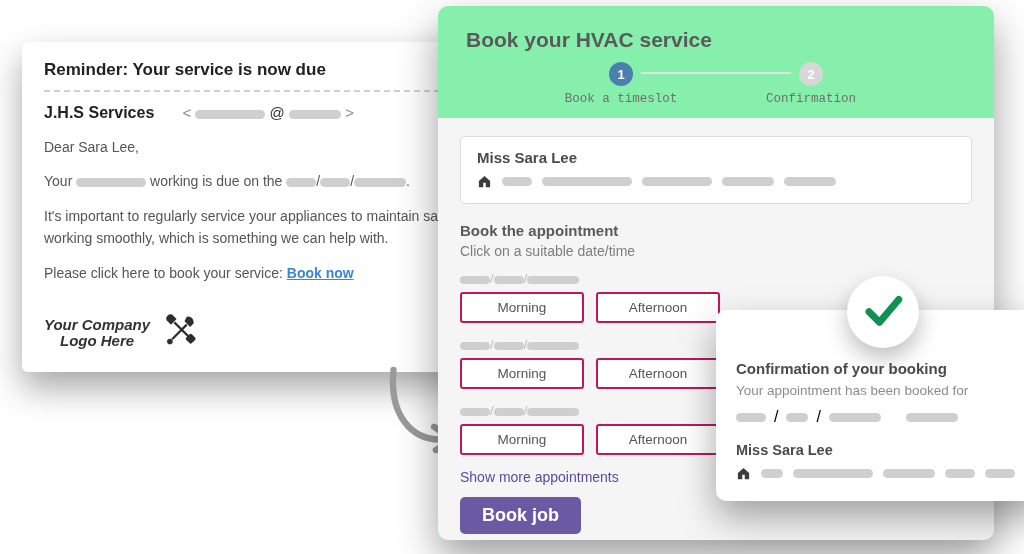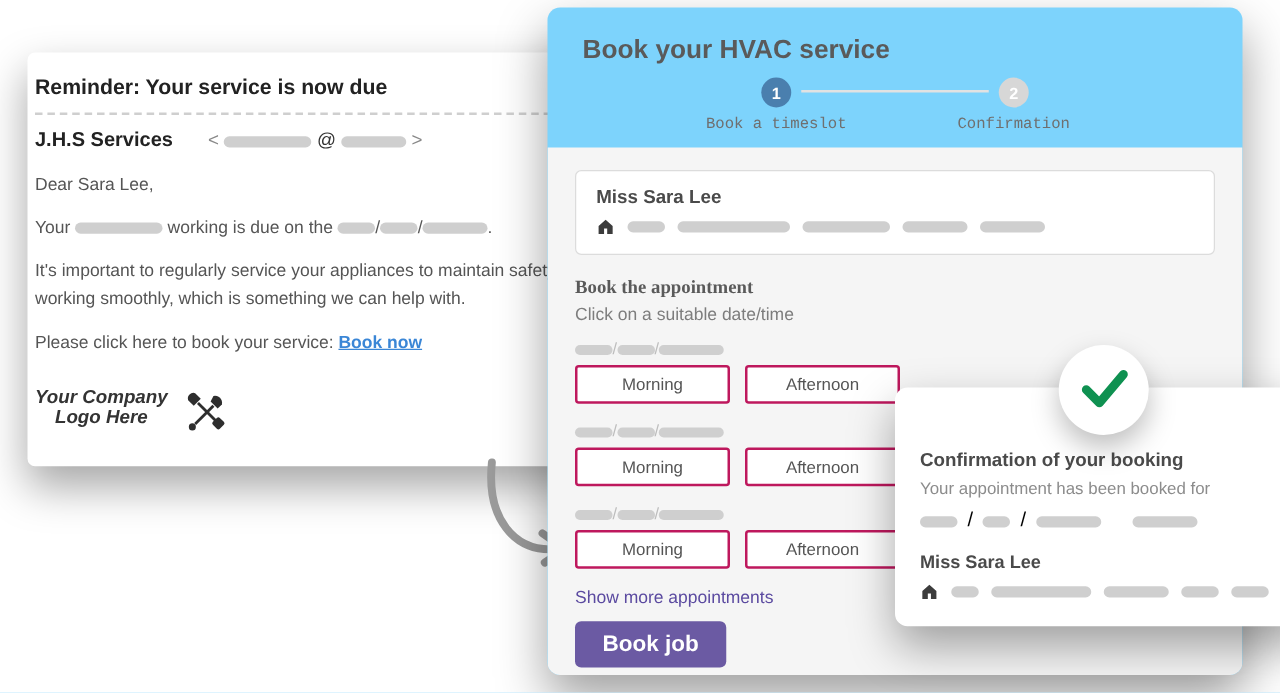--- a/index.html
+++ b/index.html
@@ -20,21 +20,21 @@
 
   
   .email-card {
     position: absolute;
     left: 22px;
     top: 42px;
     width: 560px;
     background: #ffffff;
     border-radius: 6px;
     box-shadow: 0 16px 34px rgba(0,0,0,0.35);
-    padding: 18px 22px 22px 6px;
+    padding: 18px 22px 22px 22px;
     box-sizing: border-box;
     color: #333;
     z-index: 1;
   }
   .email-subject {
     font-weight: bold;
     font-size: 17px;
     color: #222;
     margin-bottom: 10px;
   }
@@ -54,21 +54,21 @@
     background: #cfcfcf;
     border-radius: 5px;
     vertical-align: middle;
   }
   .redact.sm { width: 30px; }
   .redact.md { width: 52px; }
   .redact.lg { width: 70px; }
   .email-footer {
     margin-top: 26px;
     display: flex;
-    align-items: flex-start;
+    align-items: flex-end;
     gap: 12px;
   }
   .logo-placeholder {
     font-style: italic;
     font-weight: bold;
     font-size: 15px;
     color: #333;
     line-height: 1.1;
     text-align: center;
   }
@@ -83,21 +83,21 @@
   }
   .flow-arrow svg { width: 90px; height: 100px; }
 
   
   .booking-card {
     position: absolute;
     left: 438px;
     top: 6px;
     width: 556px;
     height: 534px;
-    background: #7dd3fc;
+    background: #86efac;
     border-radius: 10px;
     box-shadow: 0 18px 40px rgba(0,0,0,0.38);
     box-sizing: border-box;
     z-index: 3;
     overflow: hidden;
   }
   .booking-title {
     padding: 22px 28px 8px 28px;
     font-size: 21px;
     font-weight: 600;
@@ -146,21 +146,21 @@
     padding: 12px 16px 14px 16px;
     margin-bottom: 18px;
   }
   .customer-name { font-weight: 600; font-size: 15px; color: #4a4a4a; margin-bottom: 8px; }
   .address-row {
     display: flex; align-items: center; gap: 10px;
   }
   .address-row .redact { background: #cfcfcf; }
   .house-icon svg { width: 15px; height: 15px; display: block; }
 
-  .section-heading { font-weight: 600; font-size: 15px; color: #5a5a5a; margin: 4px 0 4px 0; font-family: Liberation Serif, serif; }
+  .section-heading { font-weight: 600; font-size: 15px; color: #5a5a5a; margin: 4px 0 4px 0; }
   .section-sub { font-size: 14px; color: #7d7d7d; margin-bottom: 12px; }
 
   .date-block { margin-bottom: 14px; }
   .date-tag { font-size: 13px; color: #bdbdbd; margin-bottom: 6px; }
   .date-tag .redact { height: 8px; }
   .slot-row { display: flex; gap: 12px; }
   .slot-btn {
     background: #ffffff; border: 2px solid #be185d; border-radius: 3px;
     padding: 6px 0; width: 120px; text-align: center;
     font-size: 13.5px; color: #555; cursor: pointer;

